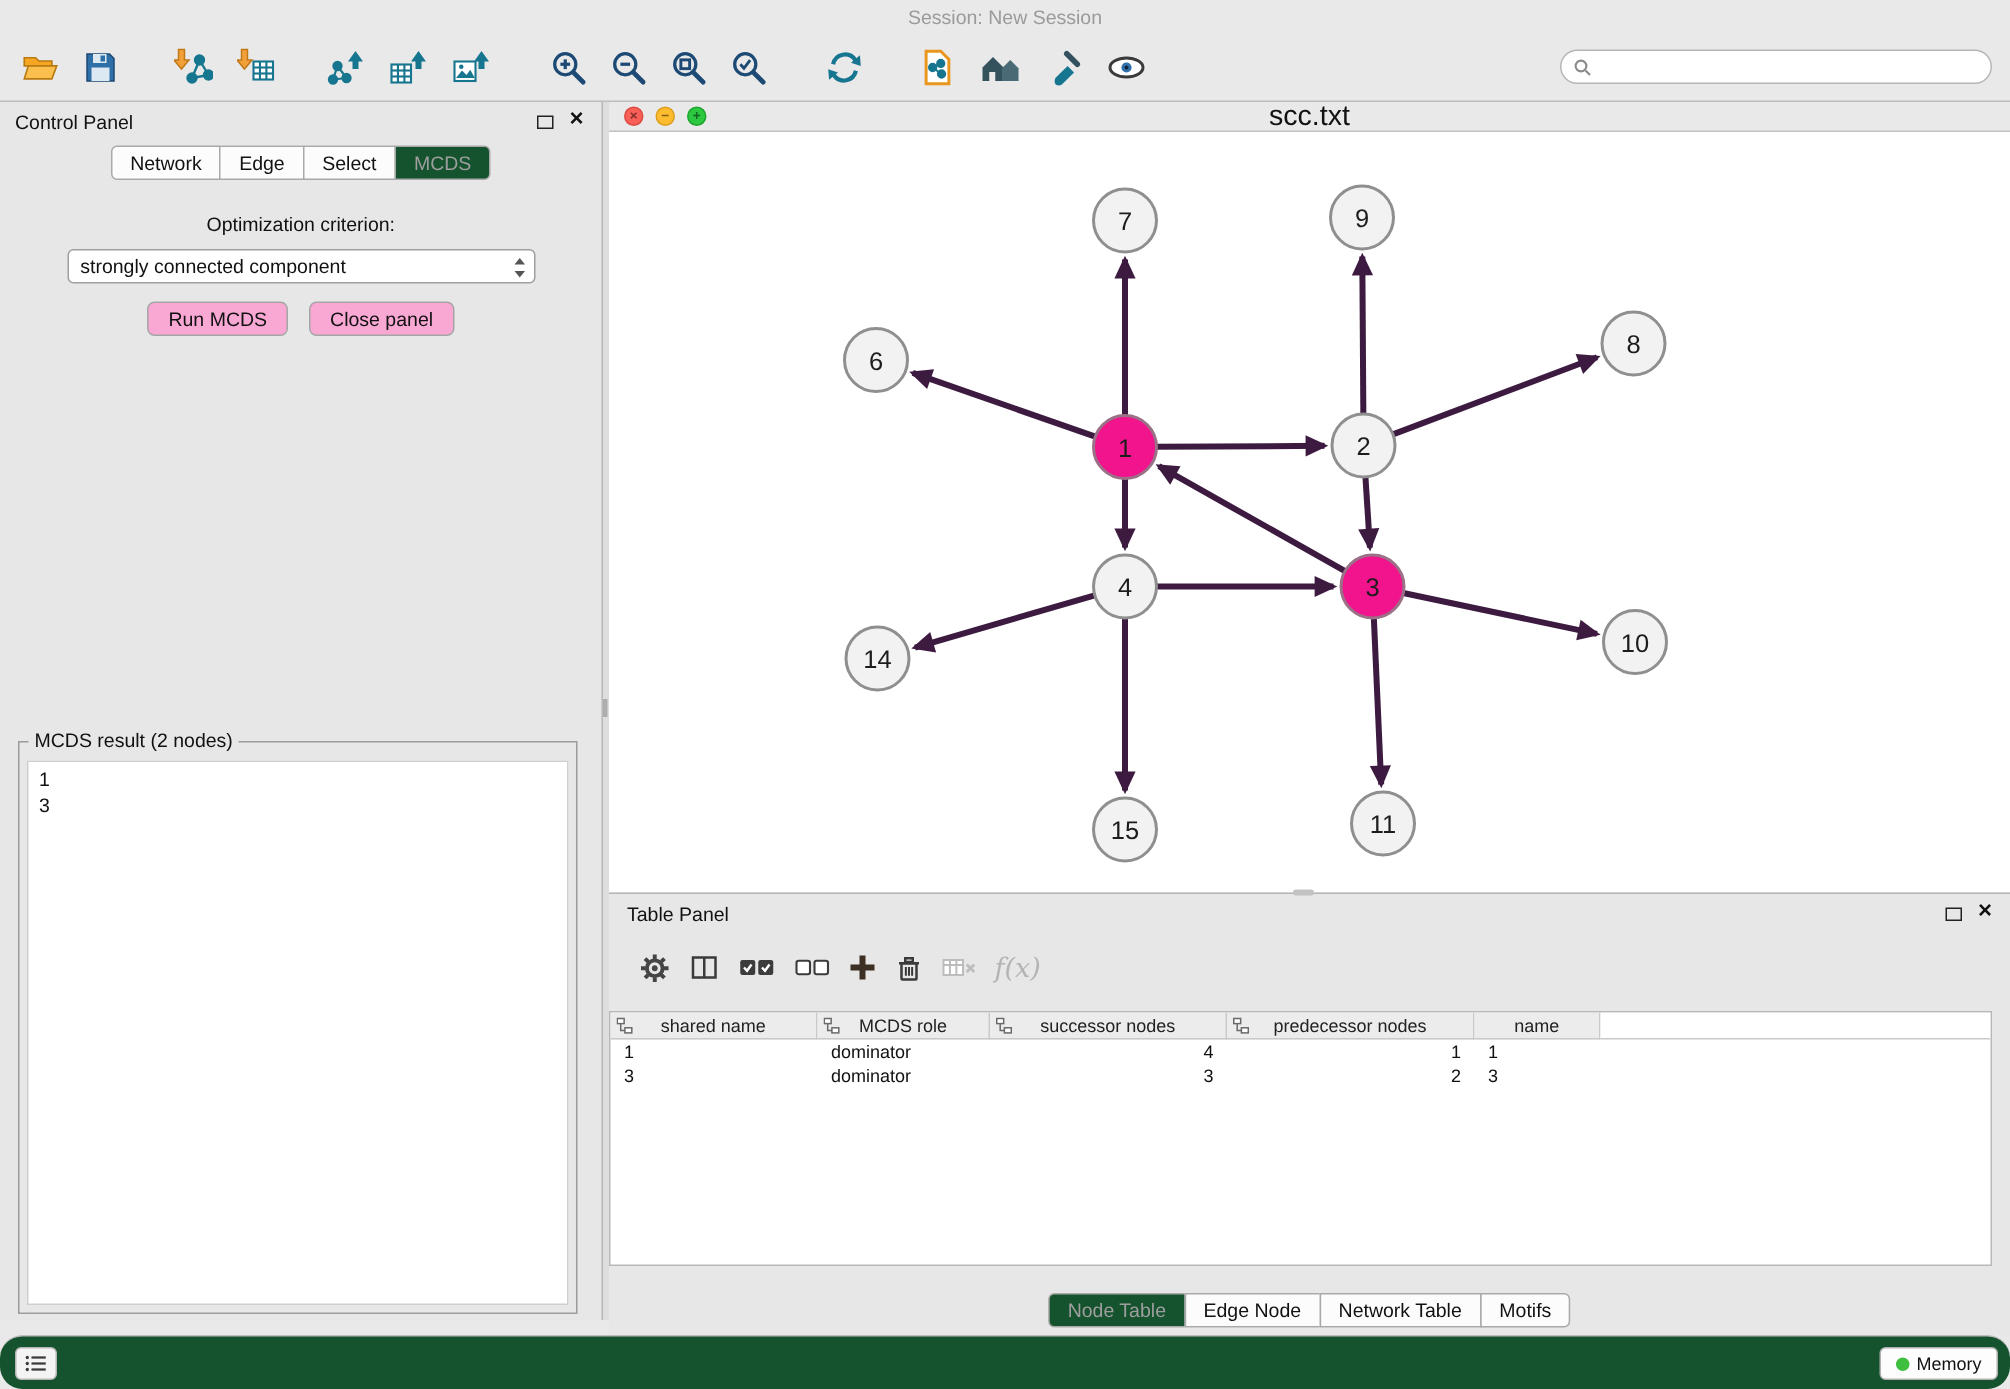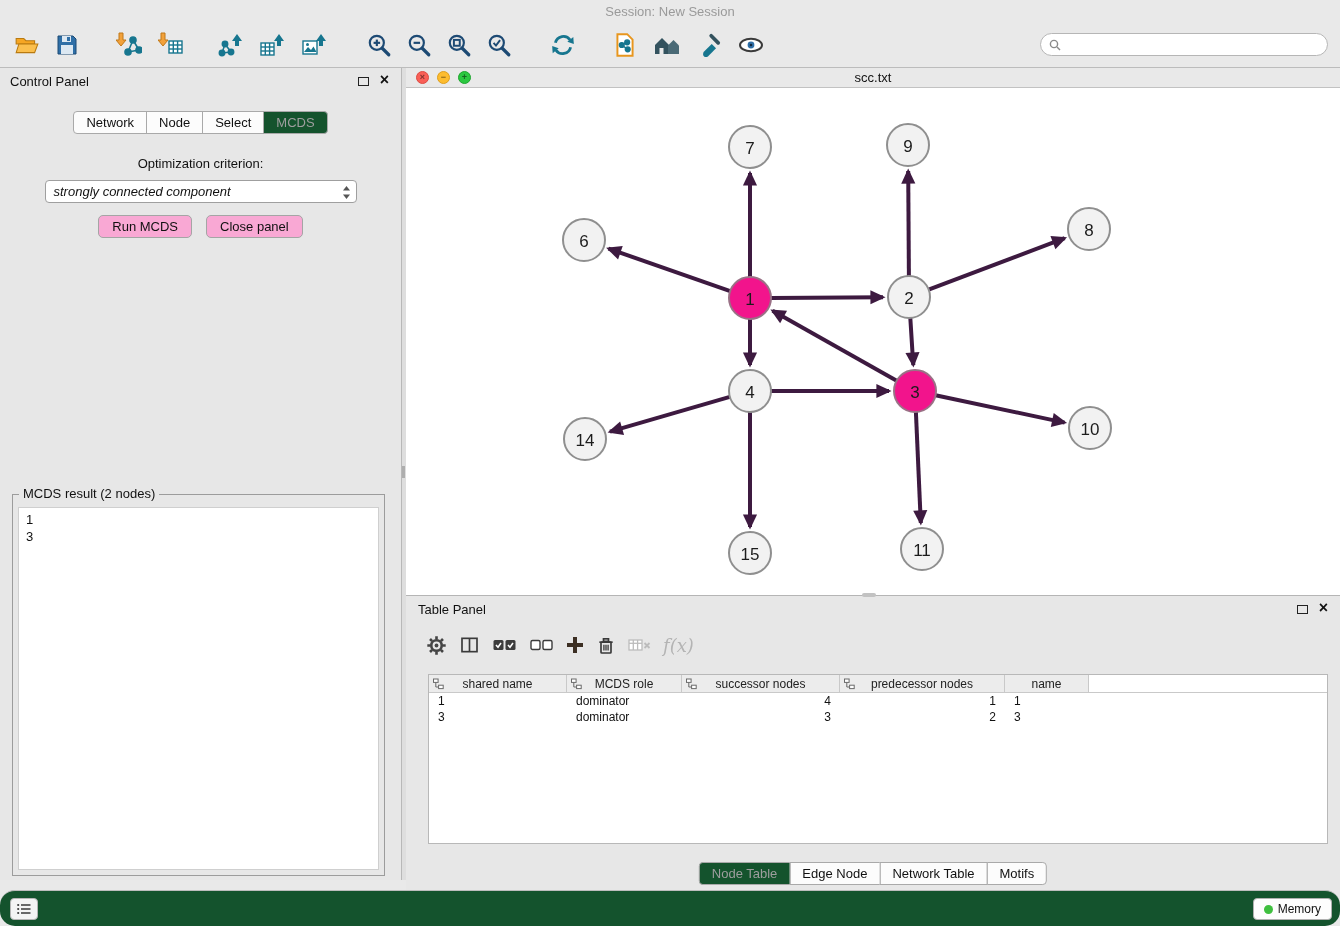--- a/index.html
+++ b/index.html
@@ -13,56 +13,56 @@
   .ml6{margin-left:6px}.ml8{margin-left:8px}.ml26{margin-left:26px}.ml28{margin-left:28px}.ml30{margin-left:30px}
   .search{margin-left:auto;margin-right:12px;width:288px;height:23px;border:1px solid #b6b6b6;border-radius:12px;background:#fff;display:flex;align-items:center;padding:0 8px;}
   .search input{flex:1;border:none;outline:none;background:transparent;font-size:12px;font-family:inherit;margin-left:5px;color:#333;}
 
   
   .control-panel{position:absolute;left:0;top:68px;width:401px;height:812px;background:#e7e7e7;}
   .panel-header{position:relative;height:26px;}
   .panel-title{position:absolute;left:10px;top:6px;font-size:13px;color:#111;text-align:center;}
   .float-btn{position:absolute;right:32px;top:9px;width:11px;height:9px;border:1.5px solid #222;background:none;cursor:pointer;}
   .close-btn{position:absolute;right:12px;top:4px;border:none;background:none;font-size:16px;font-weight:bold;color:#111;cursor:pointer;line-height:1;font-family:inherit;}
-  .tabbar{display:flex;justify-content:center;margin-top:17px;}
+  .tabbar{display:flex;justify-content:center;margin-top:3px;}
   .tab{padding:3px 12px;font-size:13px;background:#fcfcfc;border:1px solid #a9a9a9;margin-left:-1px;color:#111;cursor:pointer;white-space:nowrap;}
   .tab:first-child{border-radius:4px 0 0 4px;margin-left:0;}
   .tab:last-child{border-radius:0 4px 4px 0;}
   .tab.active{background:#14532d;color:#9e9e9e;}
   .opt-label{text-align:center;margin-top:22px;font-size:13px;color:#111;}
-  .dropdown{position:relative;width:312px;height:23px;margin:9px auto 0;background:#fff;border:1px solid #9f9f9f;border-radius:4px;font-size:13px;line-height:21px;padding-left:8px;color:#111;cursor:pointer;font-style:italic;}
+  .dropdown{position:relative;width:312px;height:23px;margin:9px auto 0;background:#fff;border:1px solid #9f9f9f;border-radius:4px;font-size:13px;line-height:21px;padding-left:8px;color:#111;cursor:pointer;}
   .dropdown svg{position:absolute;right:5px;top:4px;}
   .btnrow{display:flex;justify-content:center;gap:14px;margin-top:12px;}
   .pushbtn{height:23px;padding:0 13px;background:#f9a8d4;border:1px solid #a5a5a5;border-radius:5px;font-size:13px;color:#111;font-family:inherit;cursor:pointer;}
   .result-group{position:absolute;left:12px;top:426px;width:373px;height:382px;border:1px solid #9c9c9c;}
   .result-legend{position:absolute;top:-9px;left:6px;background:#e7e7e7;padding:0 4px;font-size:13px;color:#111;}
   .result-box{position:absolute;left:5px;right:5px;top:12px;bottom:5px;background:#fff;border:1px solid #cfcfcf;font-size:13px;color:#111;padding:3px 7px;line-height:17px;overflow:auto;}
   .vsplit{position:absolute;left:401px;top:68px;width:5px;height:812px;background:#dedede;border-left:1px solid #b8b8b8;cursor:col-resize;}
   .vsplit .grip{position:absolute;left:0;top:398px;width:3px;height:12px;background:#aeaeae;}
 
   
   .network-window{position:absolute;left:406px;top:68px;width:934px;height:527px;background:#fff;}
   .net-titlebar{position:relative;height:20px;background:#e9e9e9;border-bottom:1px solid #c2c2c2;}
   .traffic{position:absolute;left:10px;top:3px;display:flex;gap:8px;}
   .light{width:13px;height:13px;border-radius:50%;font-size:9px;line-height:11px;text-align:center;color:rgba(0,0,0,0.5);cursor:pointer;font-weight:bold;}
   .red{background:#f95f57;border:1px solid #dd4a42;}
   .yellow{background:#fdbc2e;border:1px solid #de9f1d;}
   .green{background:#2bc840;border:1px solid #1fa52f;}
-  .net-title{text-align:center;font-size:13px;line-height:20px;color:#111;}
+  .net-title{text-align:center;font-size:19px;line-height:20px;color:#111;}
   .canvas{position:absolute;left:0;top:20px;right:0;bottom:0;background:#fff;}
   .canvas svg{display:block;}
 
   
   .table-panel{position:absolute;left:406px;top:595px;width:934px;height:295px;background:#e7e7e7;border-top:1px solid #b5b5b5;}
   .table-panel .panel-title{left:12px;}
   .hgrip{position:absolute;left:456px;top:-3px;width:14px;height:4px;background:#c2c2c2;border-radius:2px;cursor:row-resize;}
   .tp-toolbar{position:absolute;left:20px;top:30px;height:38px;display:flex;align-items:center;gap:12px;}
   .tpi{background:none;border:none;padding:0;display:flex;align-items:center;cursor:pointer;}
   .fx{font-family:"DejaVu Serif",serif;font-style:italic;color:#b4b4b4;font-size:18px;}
-  .tablebox{position:absolute;left:22px;right:12px;top:78px;height:170px;background:#fff;border:1px solid #b8b8b8;overflow:hidden;}
+  .tablebox{position:absolute;left:0;right:12px;top:78px;height:170px;background:#fff;border:1px solid #b8b8b8;overflow:hidden;}
   .thead,.trow{display:grid;grid-template-columns:138px 115px 158px 165px 84px 1fr;}
   .hcell{position:relative;height:18px;background:#ececec;border-right:1px solid #c9c9c9;border-bottom:1px solid #c9c9c9;font-size:12px;color:#222;text-align:center;line-height:18px;}
   .hcell .sorticon{position:absolute;left:4px;top:3px;}
   .hcell.filler{background:#fff;border-right:none;}
   .tcell{height:16px;font-size:12px;color:#111;line-height:16px;padding:0 9px;overflow:hidden;white-space:nowrap;}
   .tp-tabbar{position:absolute;bottom:5px;left:50%;transform:translateX(-50%);display:flex;border-radius:10px;}
 
   
   .statusbar{position:absolute;left:0;bottom:0;width:100%;height:36px;background:#14532d;border-top:1px solid #bdbdbd;border-radius:15px;}
   .panels-btn{position:absolute;left:10px;top:7px;width:28px;height:22px;background:#f4f4f4;border:1px solid #b5b5b5;border-radius:4px;display:flex;align-items:center;justify-content:center;cursor:pointer;}
@@ -234,21 +234,21 @@
 </div>
 
 <div class="control-panel">
   <div class="panel-header">
     <span class="panel-title">Control Panel</span>
     <button class="float-btn"></button>
     <button class="close-btn">×</button>
   </div>
   <div class="tabbar">
     <span class="tab">Network</span>
-    <span class="tab">Node</span>
+    <span class="tab">Edge</span>
     <span class="tab">Select</span>
     <span class="tab active">MCDS</span>
   </div>
 
   <div class="opt-label">Optimization criterion:</div>
 
   <div class="dropdown">
     <span>strongly connected component</span>
     <svg width="9" height="15" viewBox="0 0 9 15">
       <path d="M4.5 1 L8 5.4 H1 z" fill="#555"></path>

